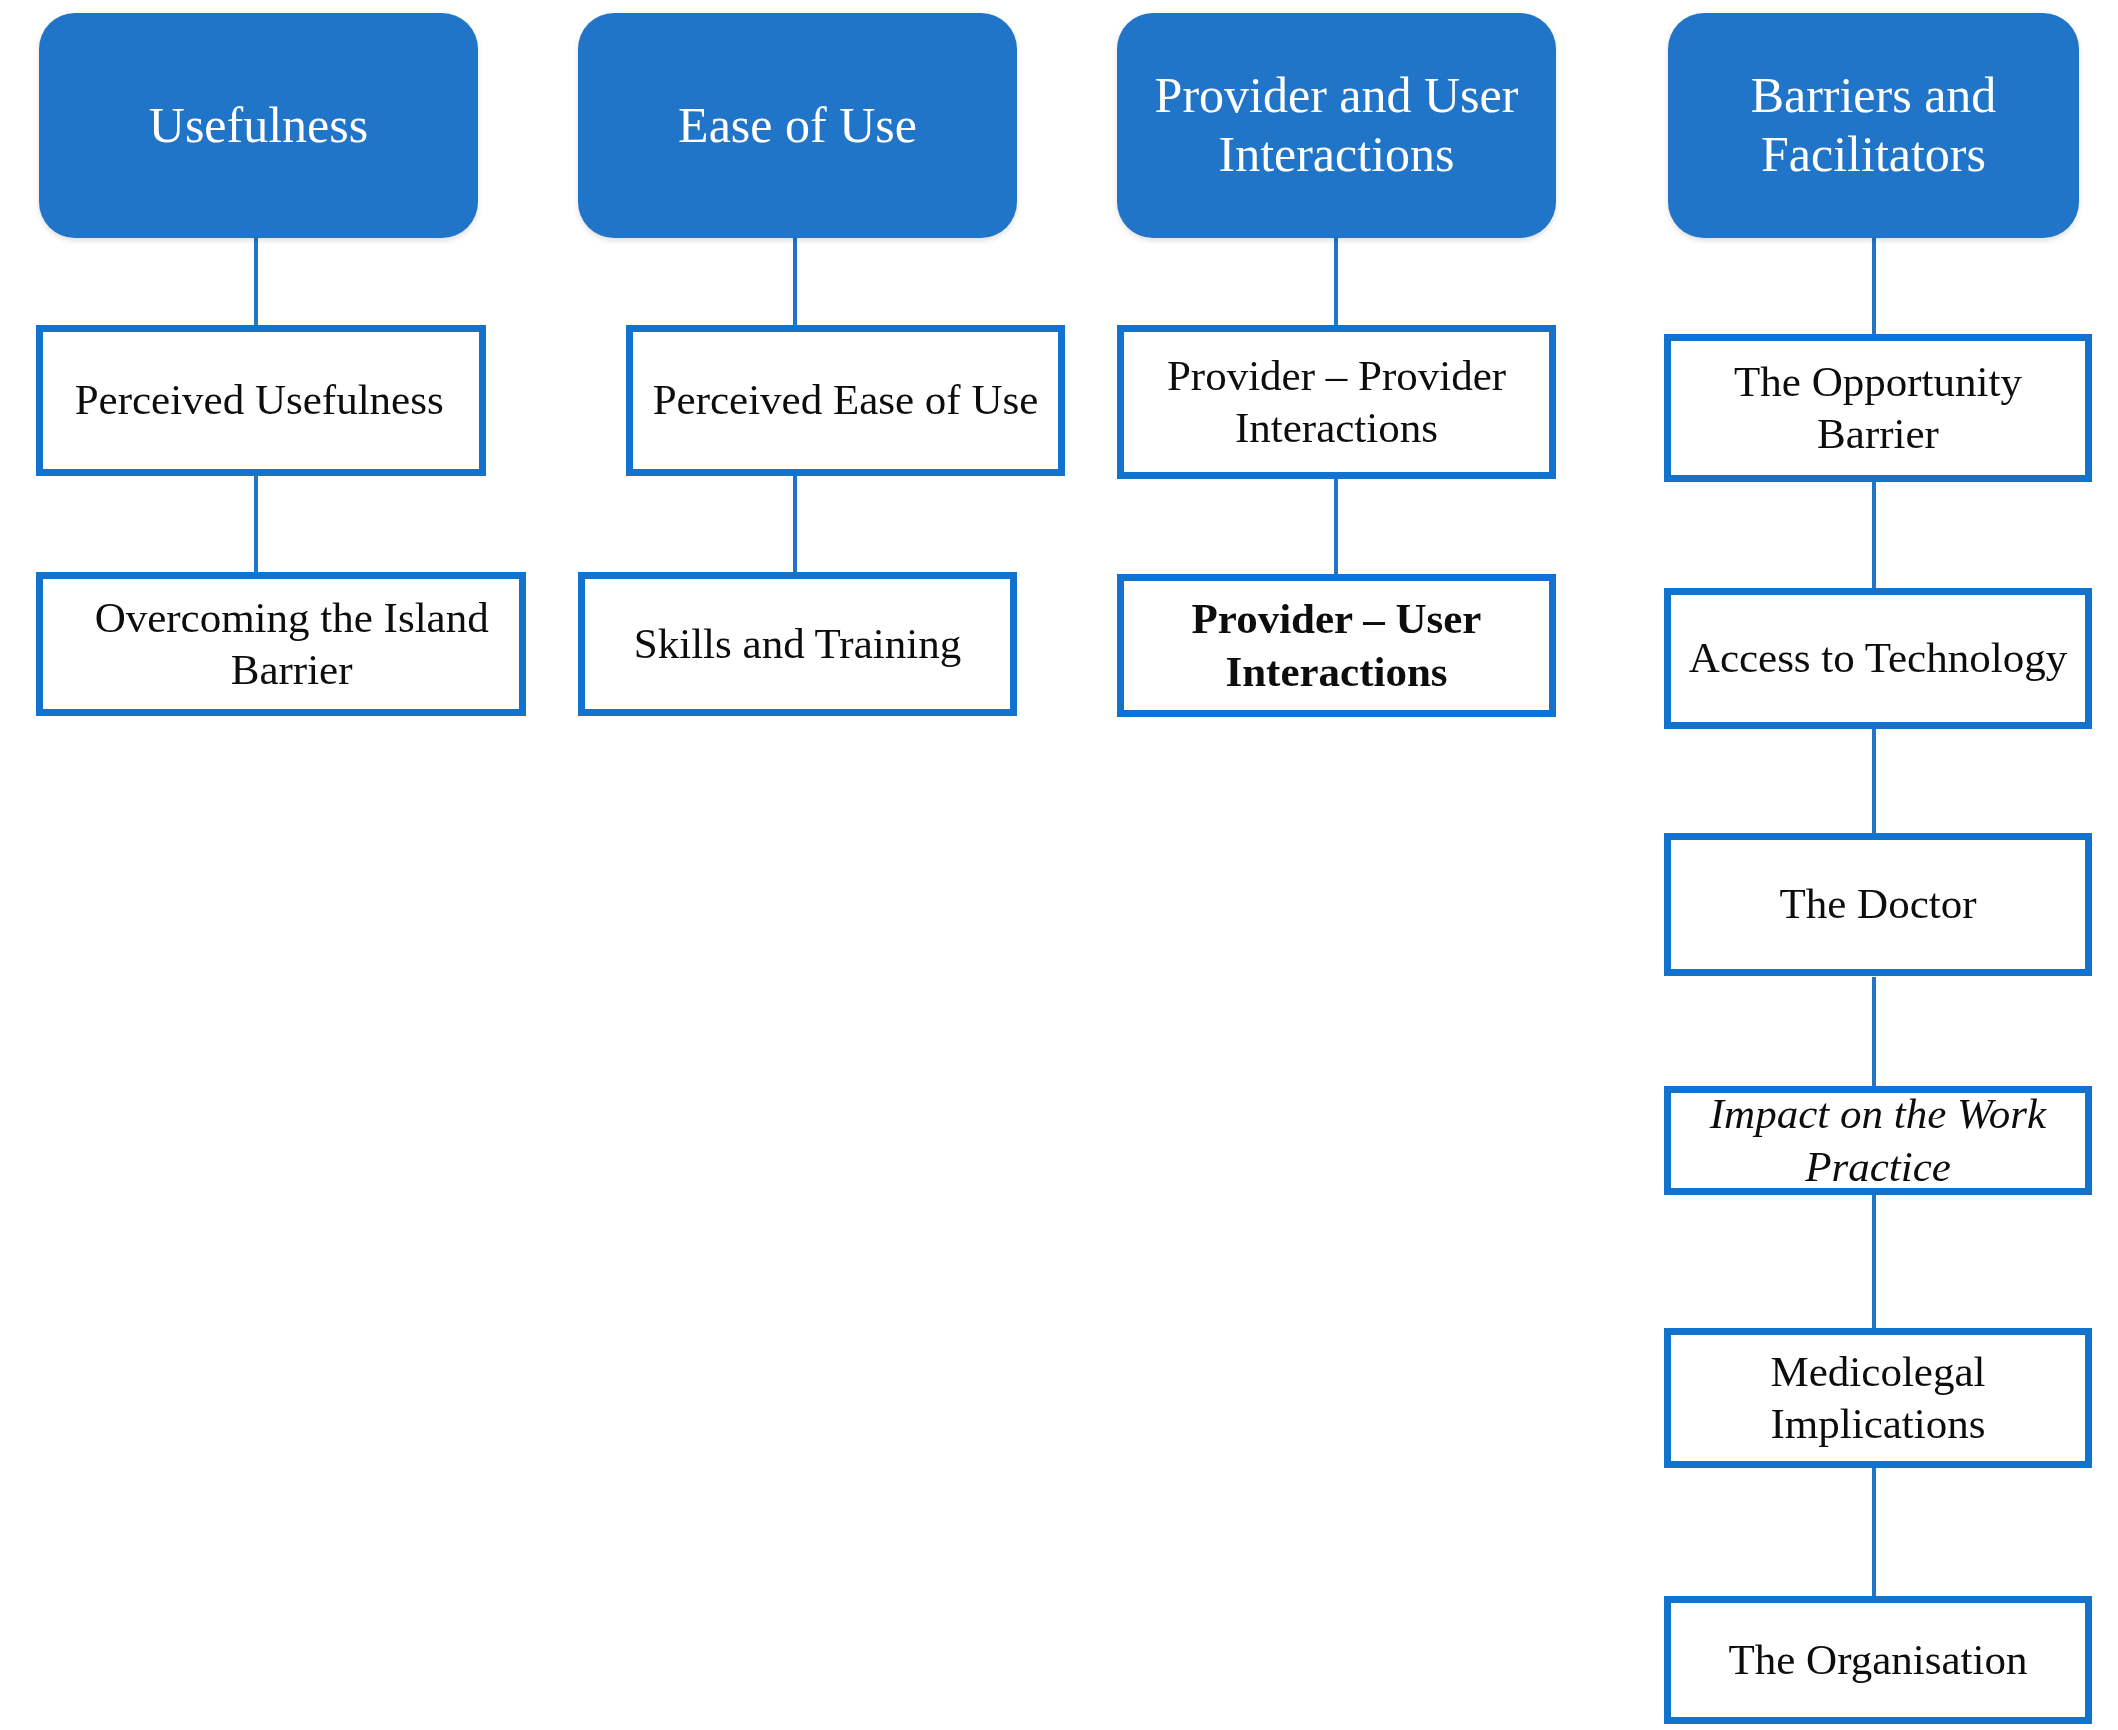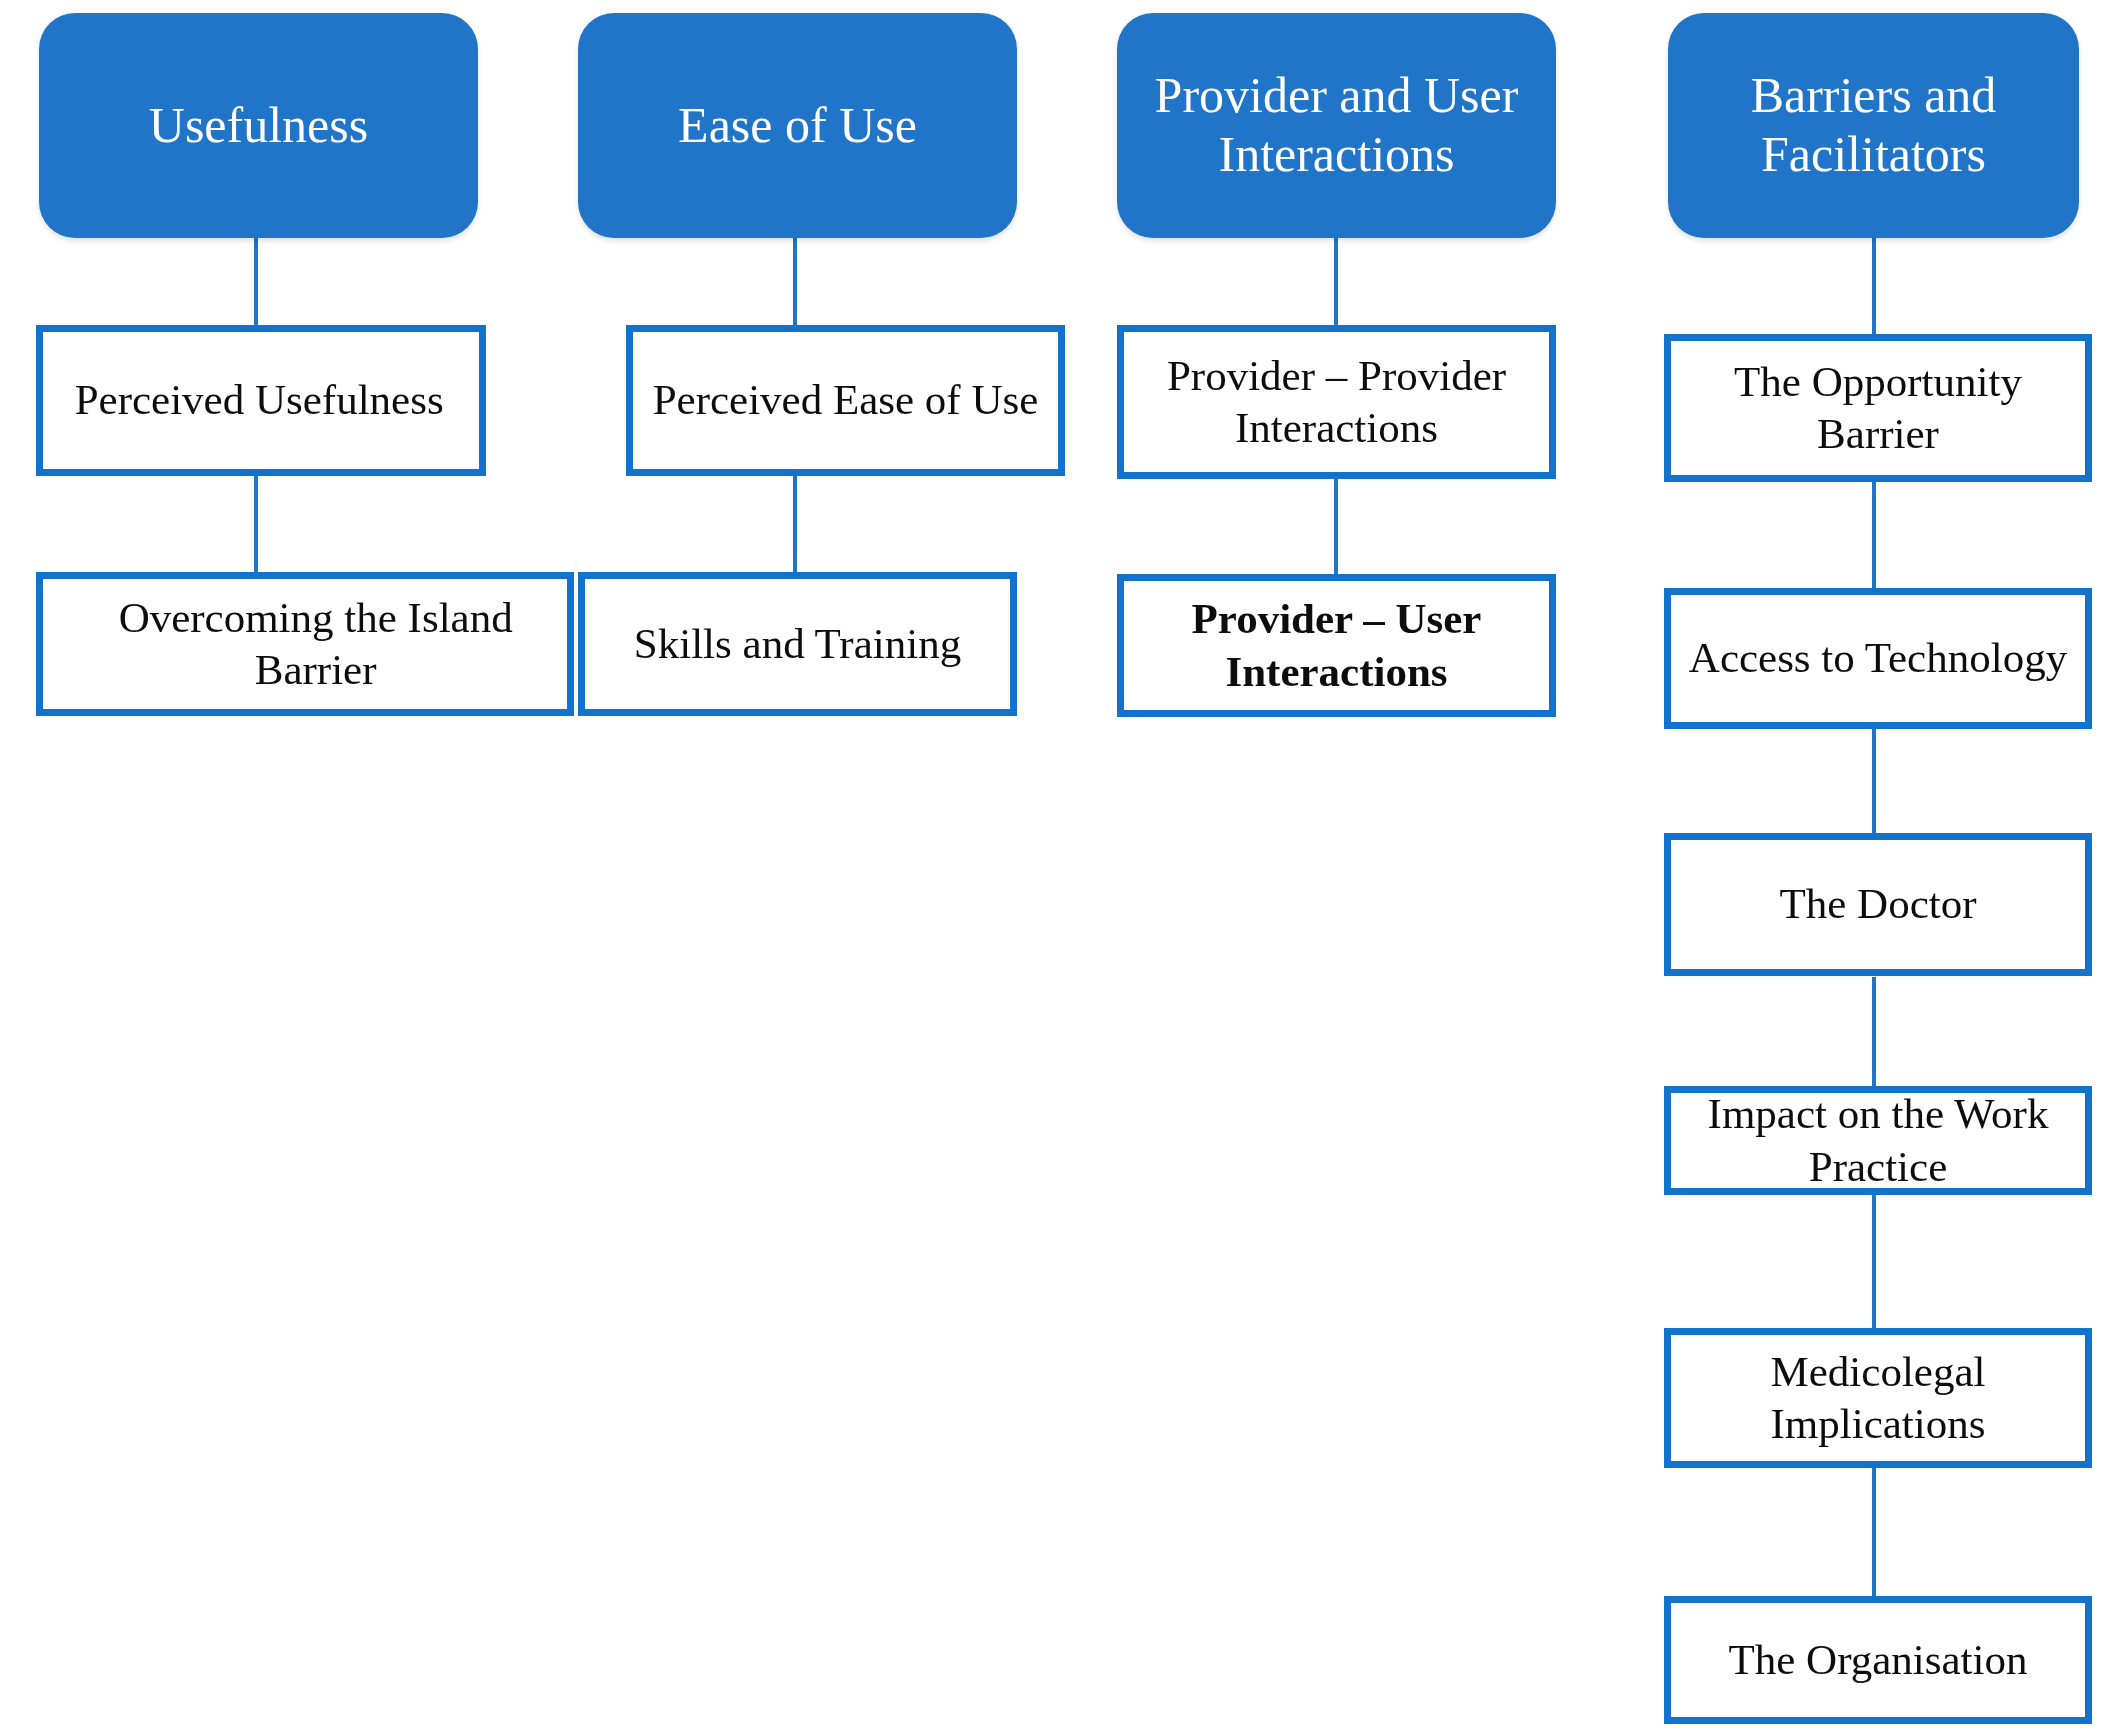--- a/index.html
+++ b/index.html
@@ -75,21 +75,21 @@
   <div class="connector" style="left:254px; top:474px; height:98px;"></div>
 
   <div class="header-box" style="left:39px; top:12.7px; width:439px; height:225px;">
     <span class="header-label">Usefulness</span>
   </div>
 
   <div class="node-box" style="left:36px; top:325px; width:450px; height:151px;padding-left:9px;">
     <span class="node-label">Perceived Usefulness</span>
   </div>
 
-  <div class="node-box" style="left:36px; top:572px; width:538px; height:144px;padding-left:34px;">
+  <div class="node-box" style="left:36px; top:572px; width:490px; height:144px;padding-left:34px;">
     <span class="node-label">Overcoming the Island Barrier</span>
   </div>
 
   <div class="connector" style="left:793px; top:237px; height:92px;"></div>
   <div class="connector" style="left:793px; top:474px; height:98px;"></div>
 
   <div class="header-box" style="left:578px; top:12.7px; width:439px; height:225px;">
     <span class="header-label">Ease of Use</span>
   </div>
 
@@ -132,21 +132,21 @@
   </div>
 
   <div class="node-box" style="left:1664px; top:588px; width:428px; height:141px;">
     <span class="node-label">Access to Technology</span>
   </div>
 
   <div class="node-box" style="left:1664px; top:833px; width:428px; height:143px;">
     <span class="node-label">The Doctor</span>
   </div>
 
-  <div class="node-box" style="left:1664px; top:1086px; width:428px; height:109px;">
+  <div class="node-box" style="left:1664px; top:1086px; width:428px; height:109px;font-style:italic;">
     <span class="node-label">Impact on the Work Practice</span>
   </div>
 
   <div class="node-box" style="left:1664px; top:1328px; width:428px; height:140px;">
     <span class="node-label">Medicolegal Implications</span>
   </div>
 
   <div class="node-box" style="left:1664px; top:1596px; width:428px; height:128px;">
     <span class="node-label">The Organisation</span>
   </div>

